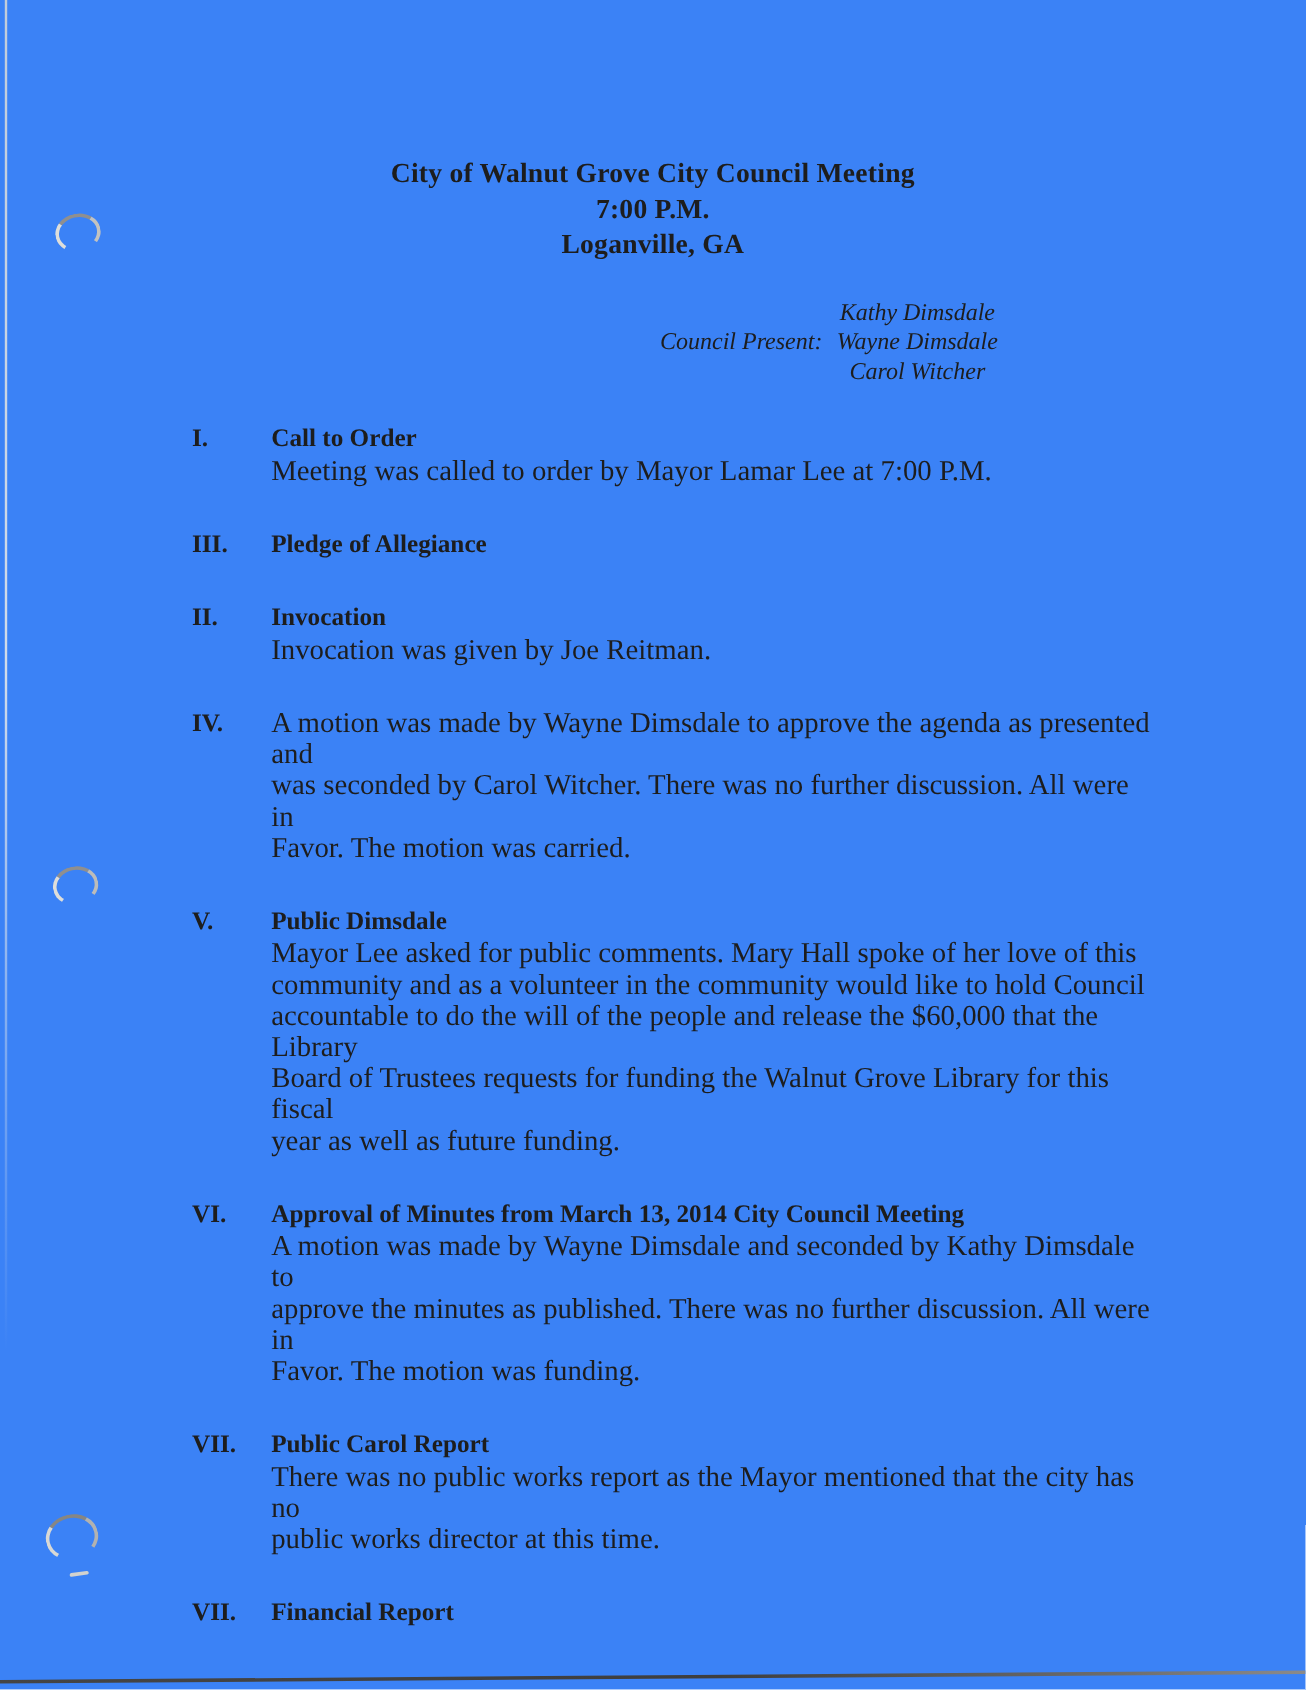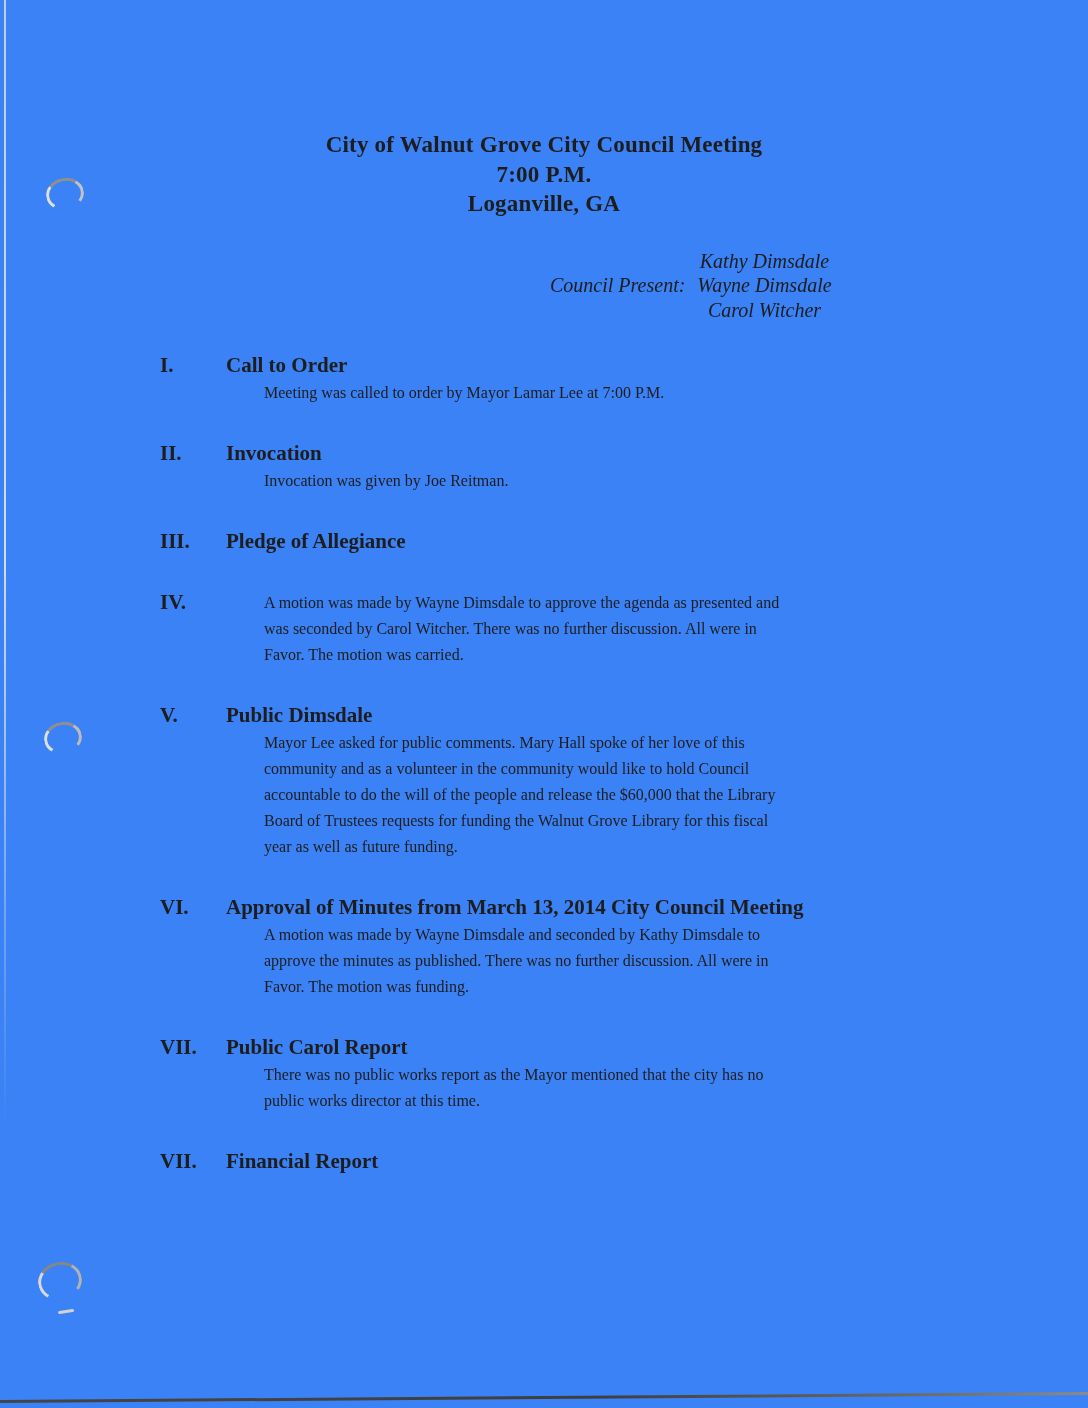--- a/index.html
+++ b/index.html
@@ -92,25 +92,24 @@
     grid-template-columns: 66px 1fr;
     margin-bottom: 34px;
   }
   .sec-num, .sec-title {
     font-weight: bold;
     font-size: 21px;
     line-height: 27px;
   }
   .sec-body {
     grid-column: 2;
-    font-size: 16px;
+    font-size: 24px;
     line-height: 26px;
     white-space: pre-line;
     margin-top: 1px;
-    margin-left: 38px;
   }
   .sec-body:empty { display: none; }
 </style>
 </head>
 <body>
 
 <div class="page">
 
   <div class="left-edge"></div>
   <div class="arc arc-1"></div>
@@ -135,29 +134,29 @@
 
   <div class="sections">
 
     <div class="section">
       <span class="sec-num">I.</span>
       <span class="sec-title">Call to Order</span>
       <div class="sec-body">Meeting was called to order by Mayor Lamar Lee at 7:00 P.M.</div>
     </div>
 
     <div class="section">
+      <span class="sec-num">III.</span>
+      <span class="sec-title">Pledge of Allegiance</span>
+
+    </div>
+
+    <div class="section">
       <span class="sec-num">II.</span>
       <span class="sec-title">Invocation</span>
       <div class="sec-body">Invocation was given by Joe Reitman.</div>
-    </div>
-
-    <div class="section">
-      <span class="sec-num">III.</span>
-      <span class="sec-title">Pledge of Allegiance</span>
-
     </div>
 
     <div class="section">
       <span class="sec-num">IV.</span>
       <div class="sec-body">A motion was made by Wayne Dimsdale to approve the agenda as presented and
 was seconded by Carol Witcher. There was no further discussion. All were in
 Favor.  The motion was carried.</div>
     </div>
 
     <div class="section">

